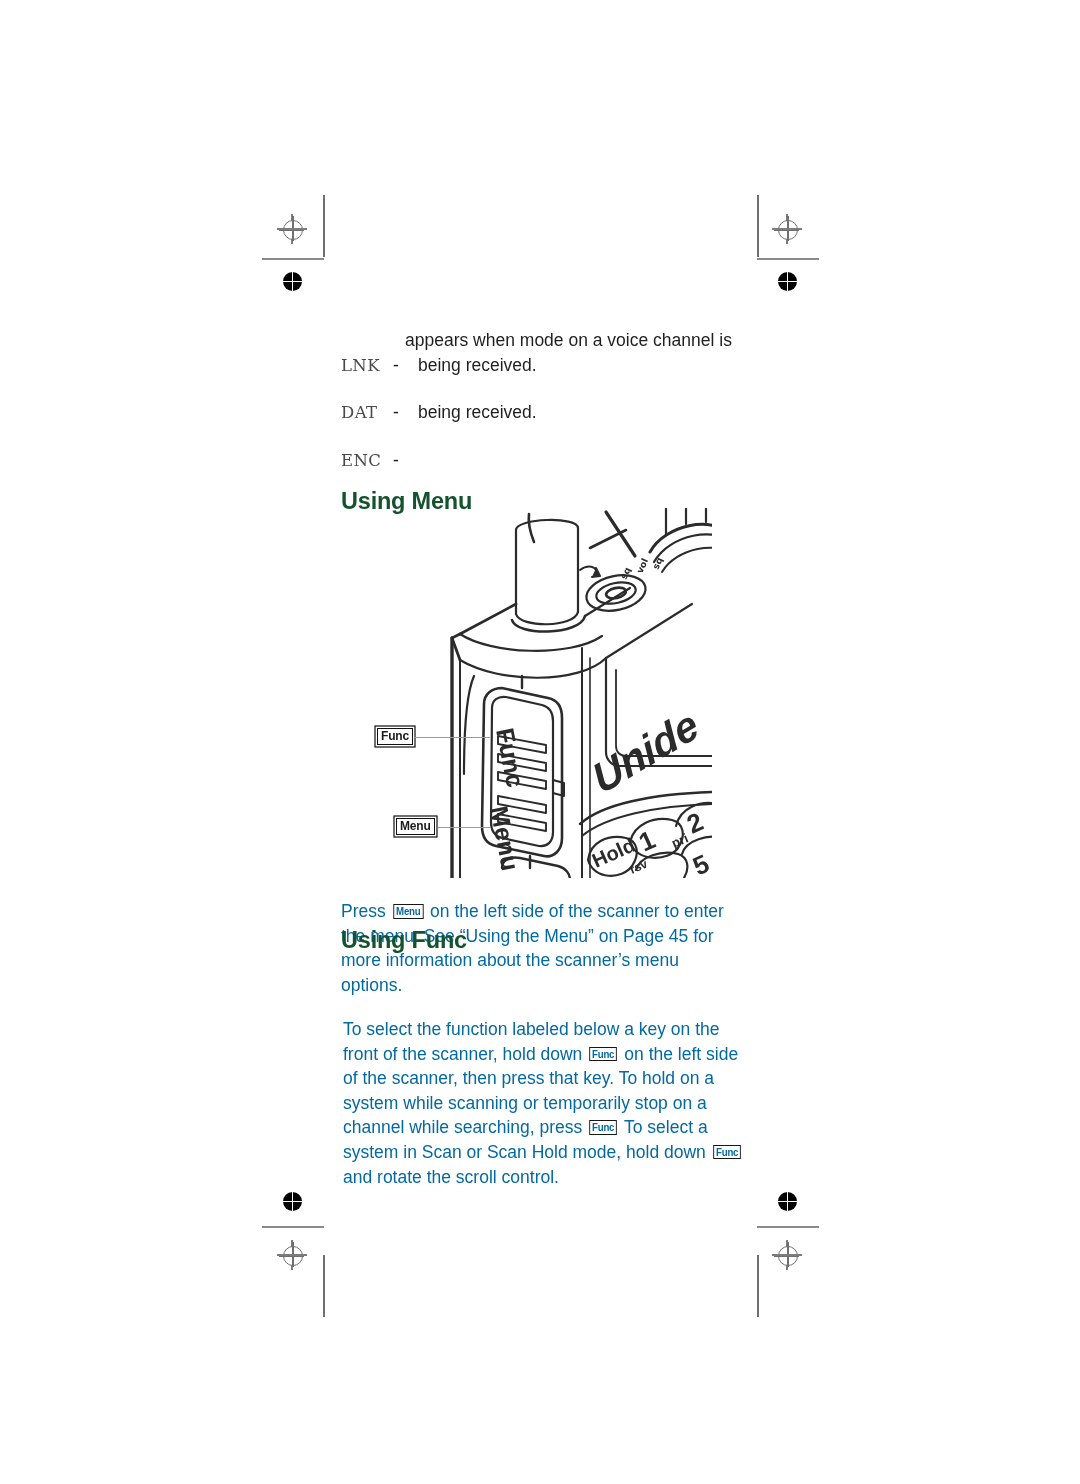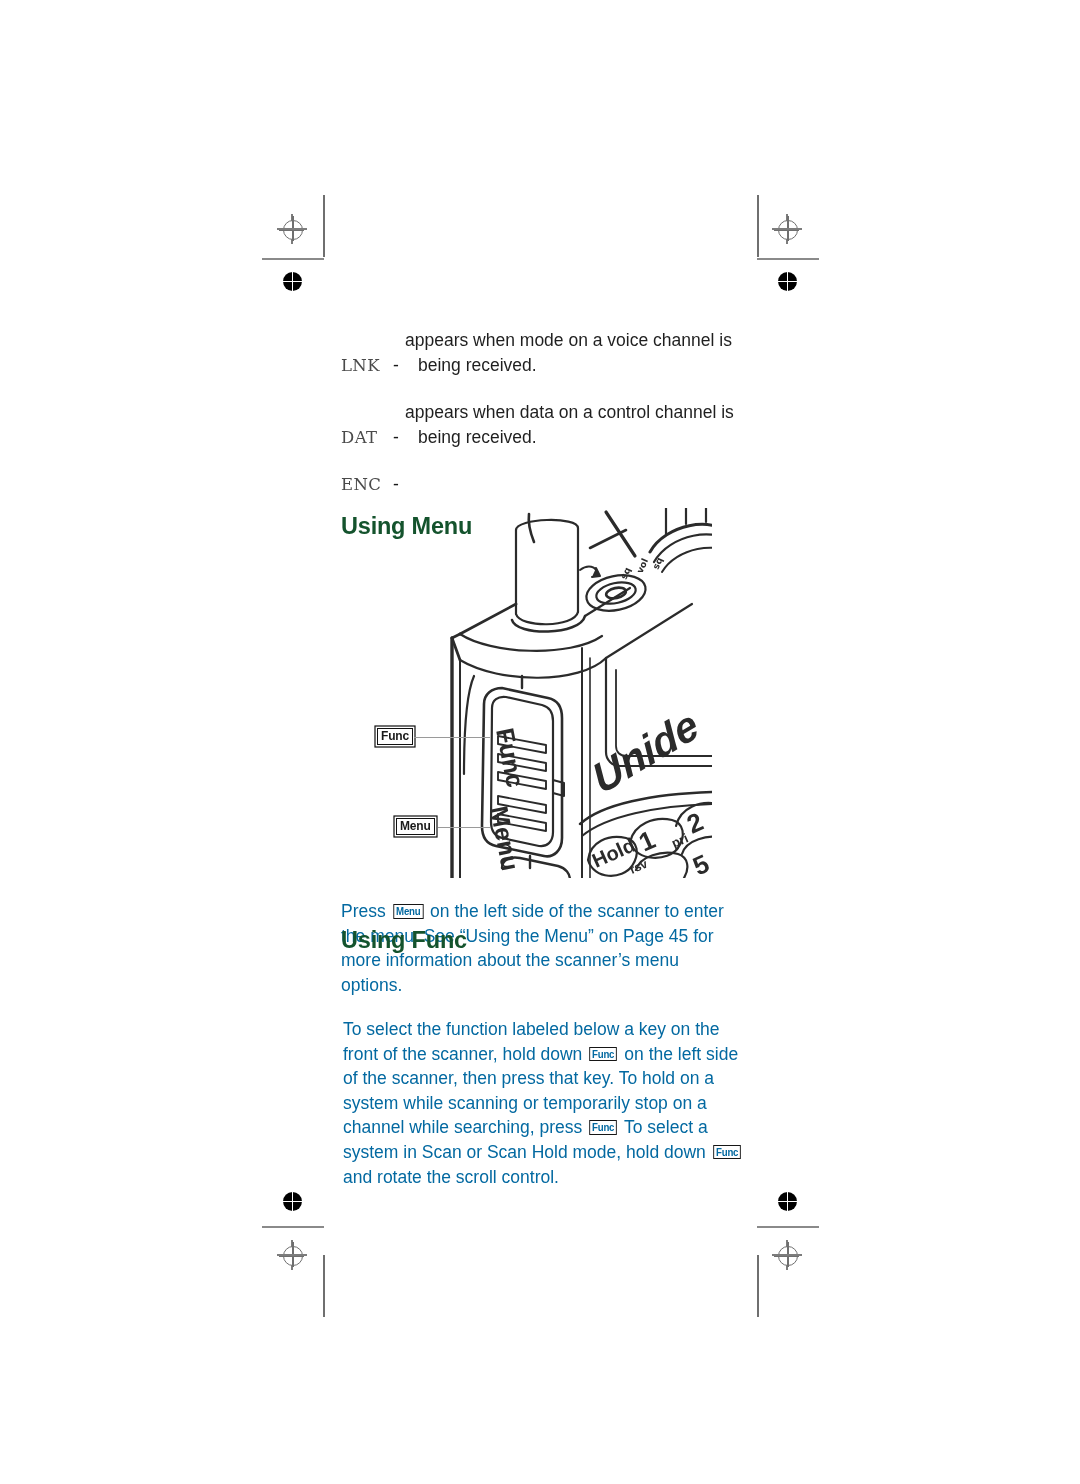--- a/index.html
+++ b/index.html
@@ -237,21 +237,20 @@
         <div class="defdesc">
           <span>appears when mode on a voice channel is</span>
           <span class="cont">being received.</span>
         </div>
       </div>
 
       <div class="defrow">
         <div class="defterm">DAT</div>
         <div class="defdash">-</div>
         <div class="defdesc">
-          <span>appears when data on a control channel is</span>
           <span class="cont">being received.</span>
         </div>
       </div>
 
       <div class="defrow">
         <div class="defterm">ENC</div>
         <div class="defdash">-</div>
       </div>
 
     </div>

